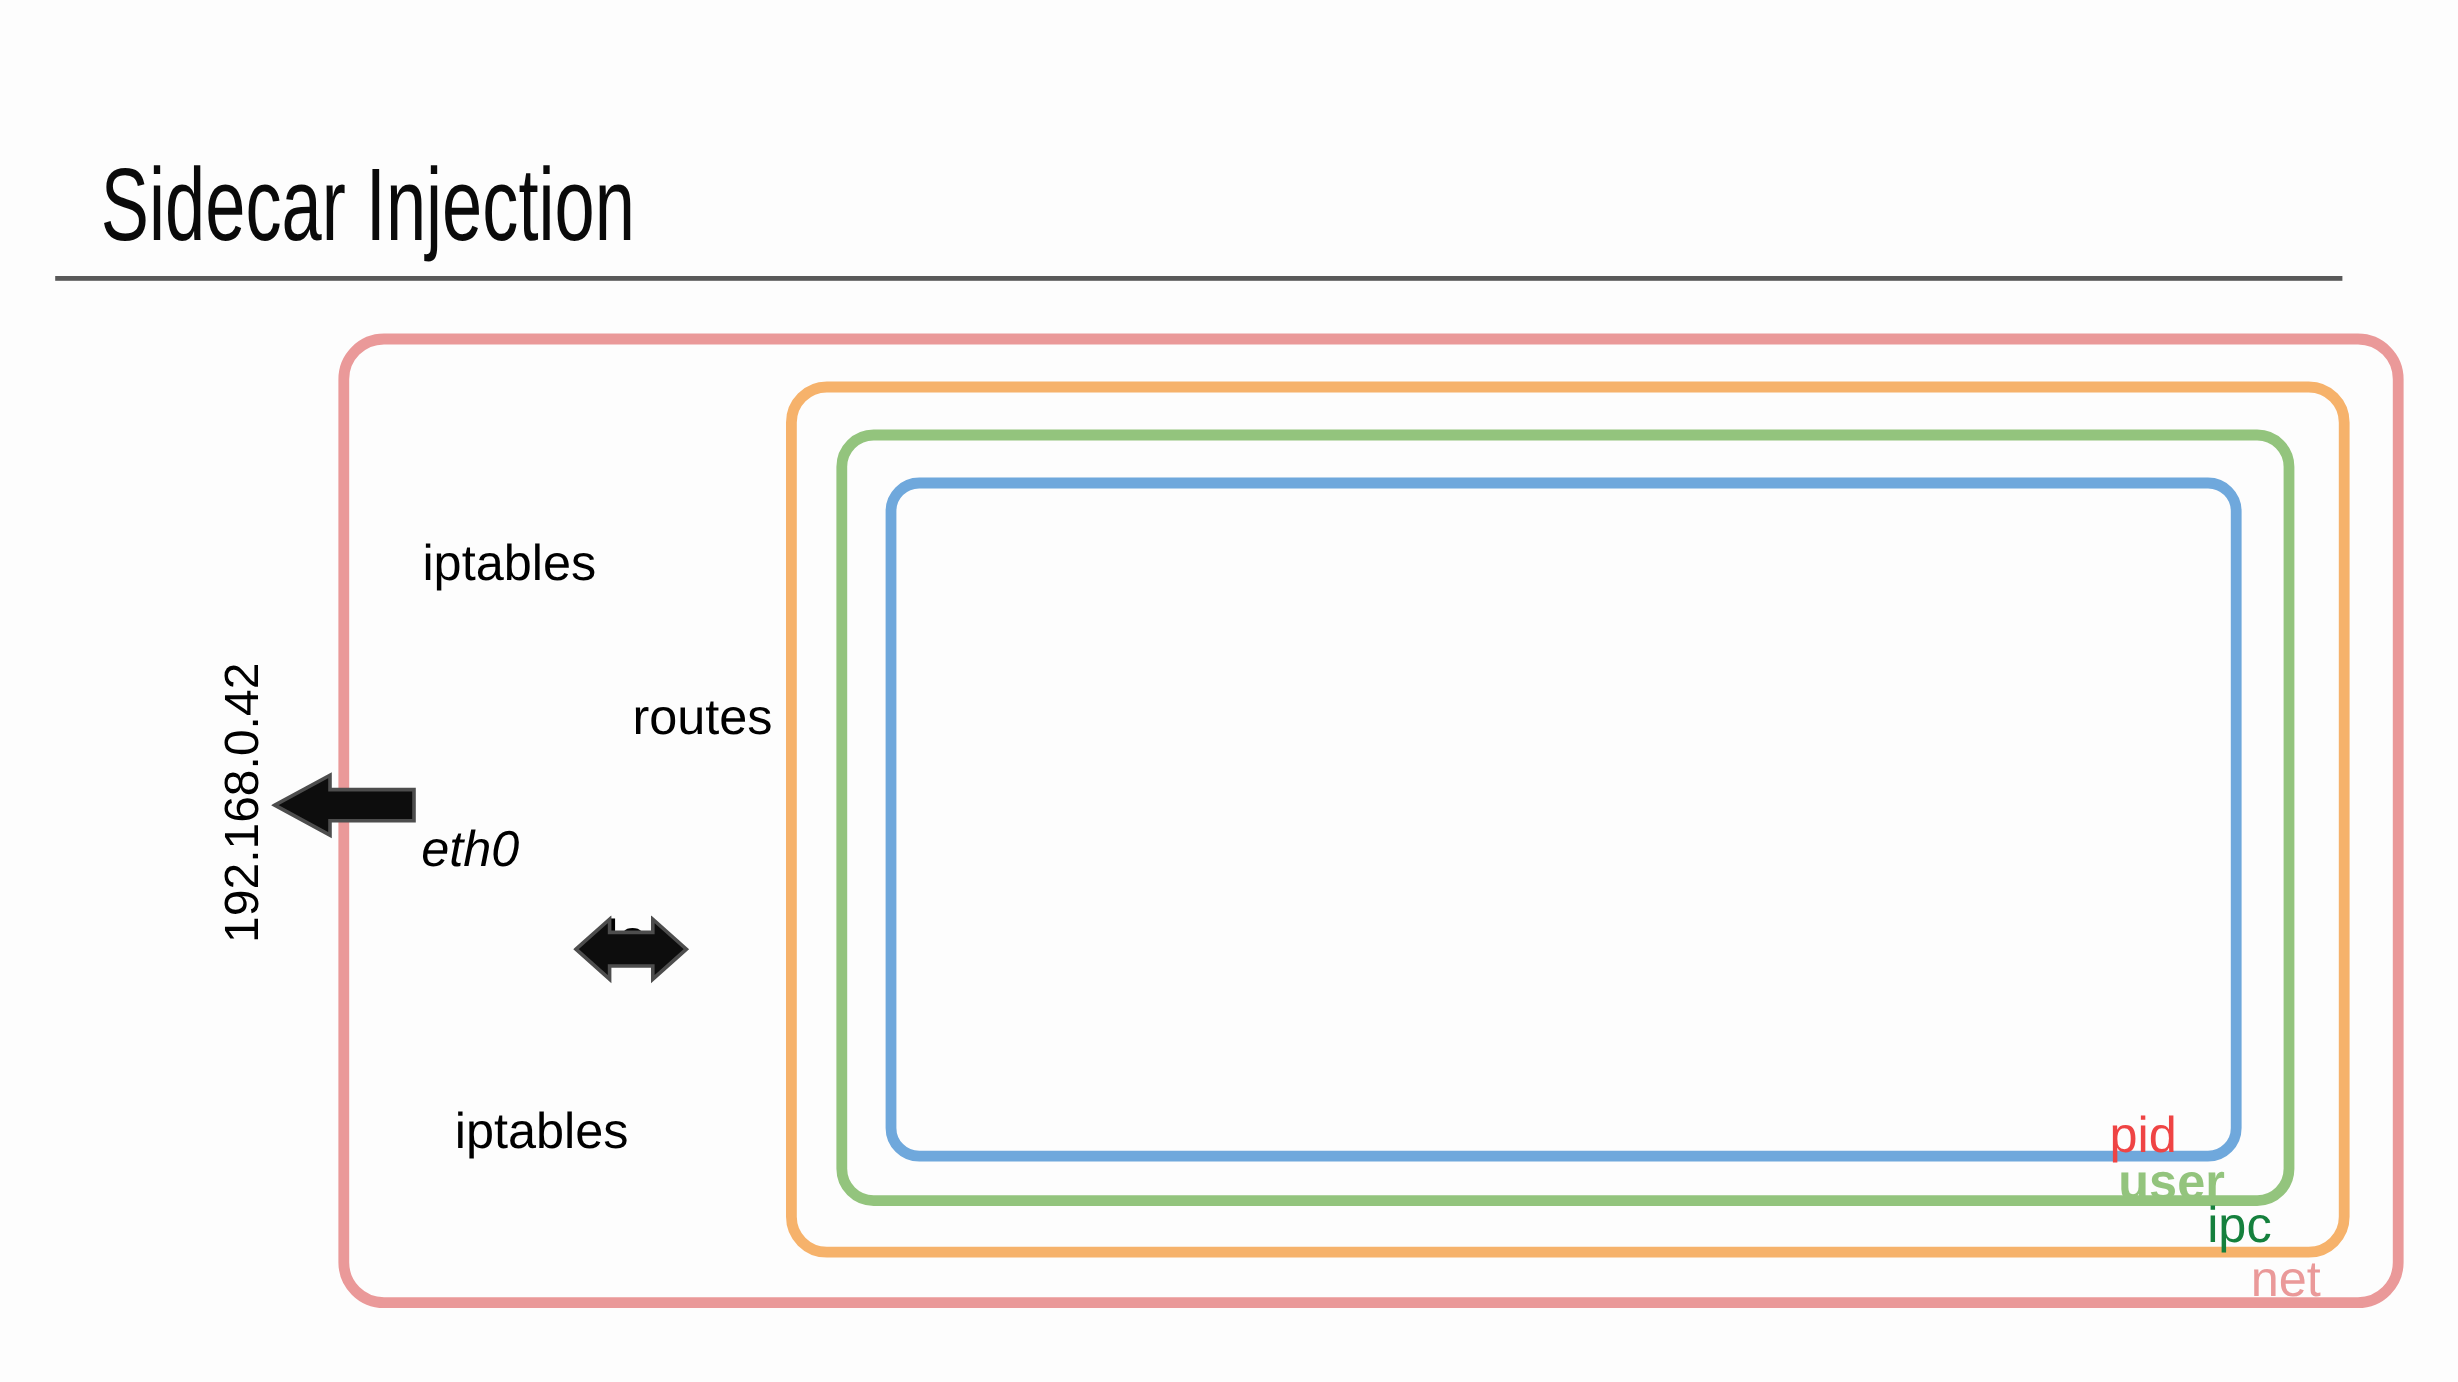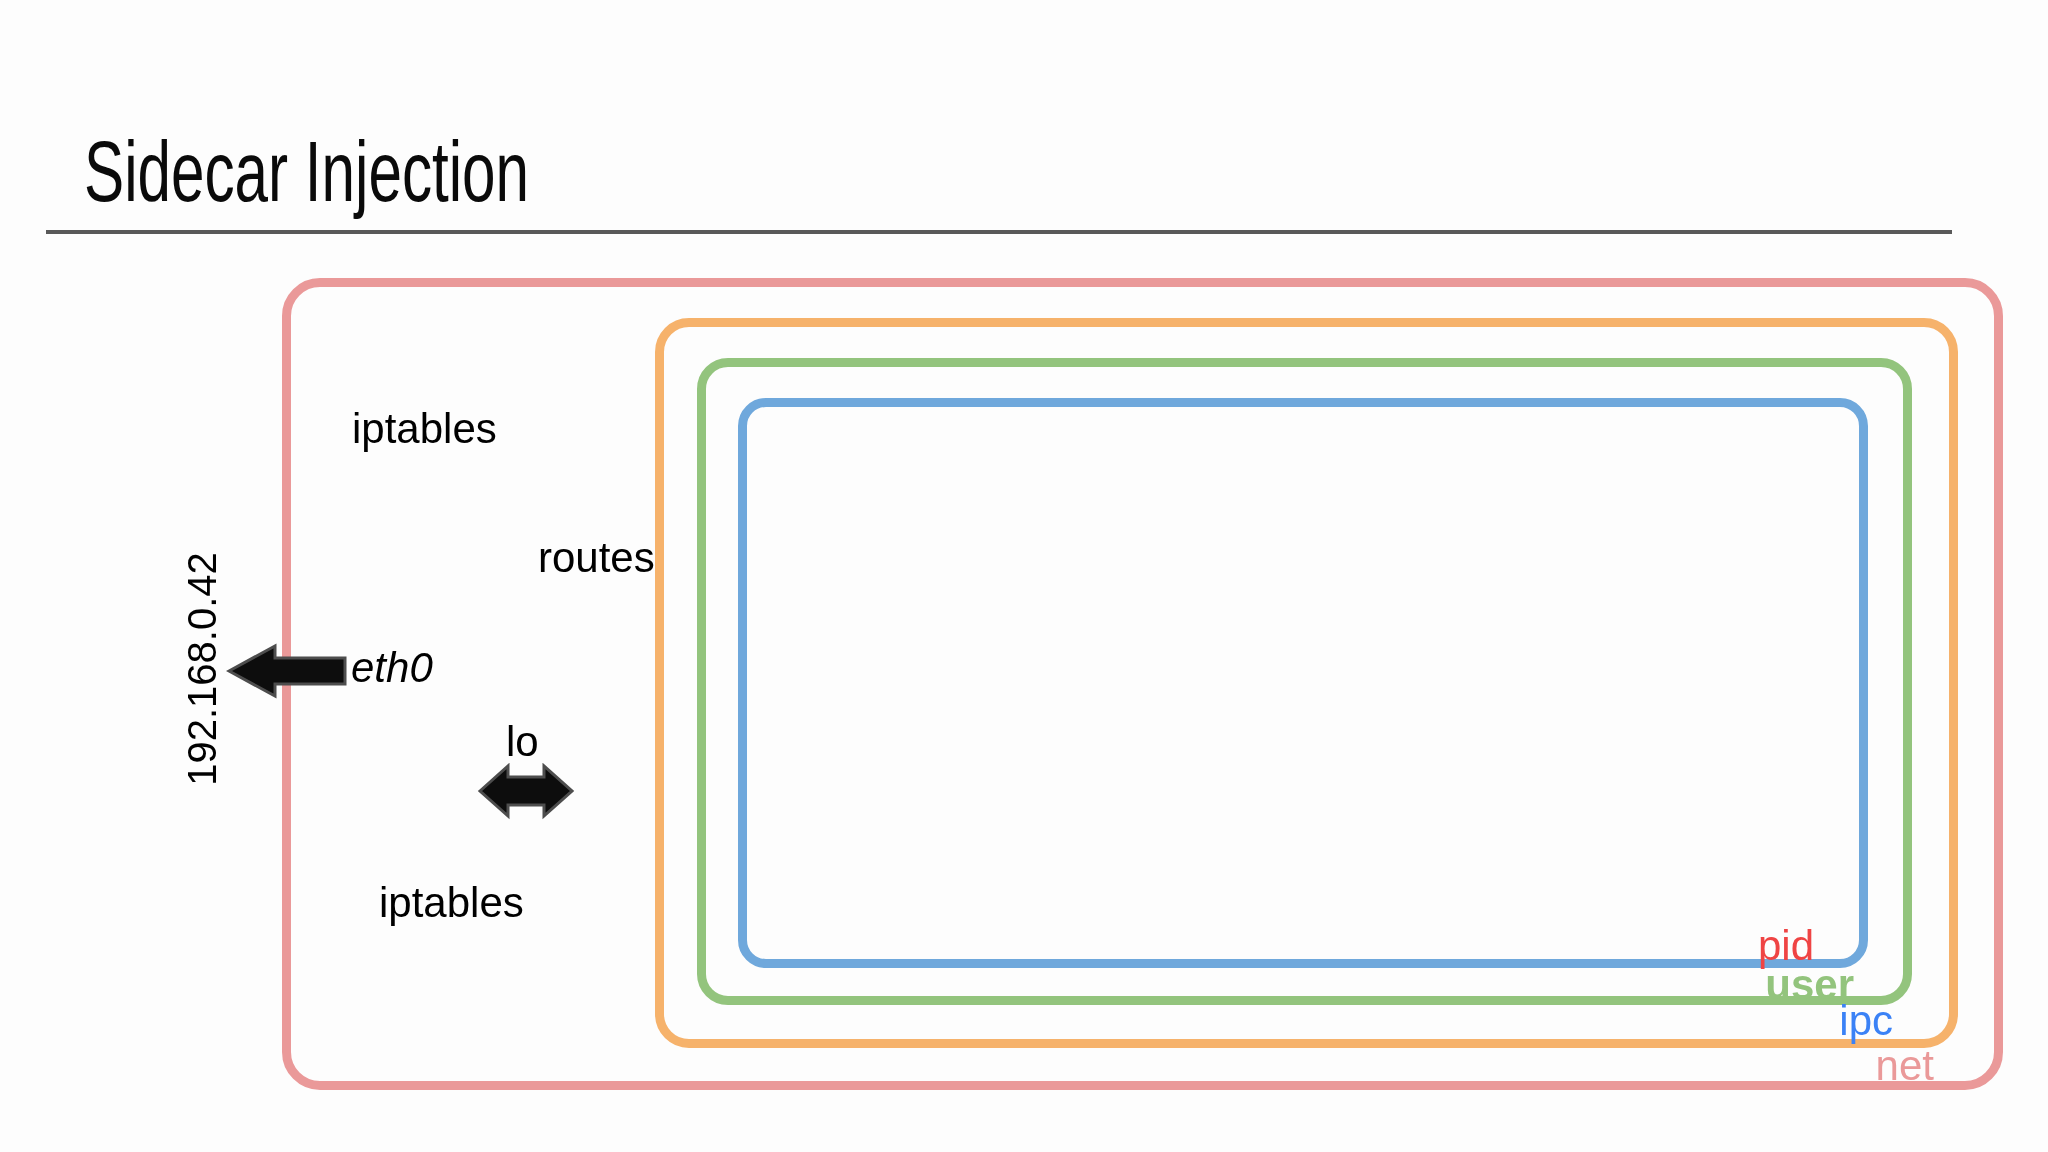--- a/index.html
+++ b/index.html
@@ -58,23 +58,24 @@
   .ns-label.pid-label  { right: 195px; top: 925px; }
   .ns-label.user-label { right: 155px; top: 964px; font-weight: bold; }
   .ns-label.ipc-label  { right: 116px; top: 1000px; }
   .ns-label.net-label  { right: 75px;  top: 1045px; }
   .host-label {
     position: absolute;
     font-size: 42px;
     line-height: 42px;
     color: #000000;
     white-space: nowrap;
+    margin-top: 40px;
   }
   .host-label.iptables { left: 352px; top: 408px; }
-  .host-label.routes   { left: 538px; top: 537px; }
+  .host-label.routes   { left: 527px; top: 537px; }
   .host-label.eth0     { left: 351px; top: 647px; font-style: italic; }
   .host-label.lo       { left: 506px; top: 721px; }
   .host-label.sockets  { left: 379px; top: 882px; }
   .ip-label {
     position: absolute;
     left: 82px;
     top: 647px;
     width: 240px;
     height: 44px;
     font-size: 40px;
@@ -106,21 +107,21 @@
 
   <div>
 
     <div class="ns net" style="border-color: rgb(234, 153, 153);"></div>
     <div class="ns ipc" style="border-color: rgb(246, 178, 107);"></div>
     <div class="ns user" style="border-color: rgb(147, 196, 125);"></div>
     <div class="ns pid" style="border-color: rgb(111, 168, 220);"></div>
 
     <div class="ns-label pid-label" style="color: #ef4444;">pid</div>
     <div class="ns-label user-label" style="color: rgb(147, 196, 125);">user</div>
-    <div class="ns-label ipc-label" style="color: #3b82f6;">ipc</div>
+    <div class="ns-label ipc-label" style="color: #15803d;">ipc</div>
     <div class="ns-label net-label" style="color: rgb(234, 153, 153); text-align: right;">net</div>
 
     <div class="host-label iptables">iptables</div>
     <div class="host-label routes">routes</div>
     <div class="host-label eth0">eth0</div>
     <div class="host-label lo">lo</div>
     <div class="host-label sockets">iptables</div>
 
     <div class="ip-label">192.168.0.42</div>
 

